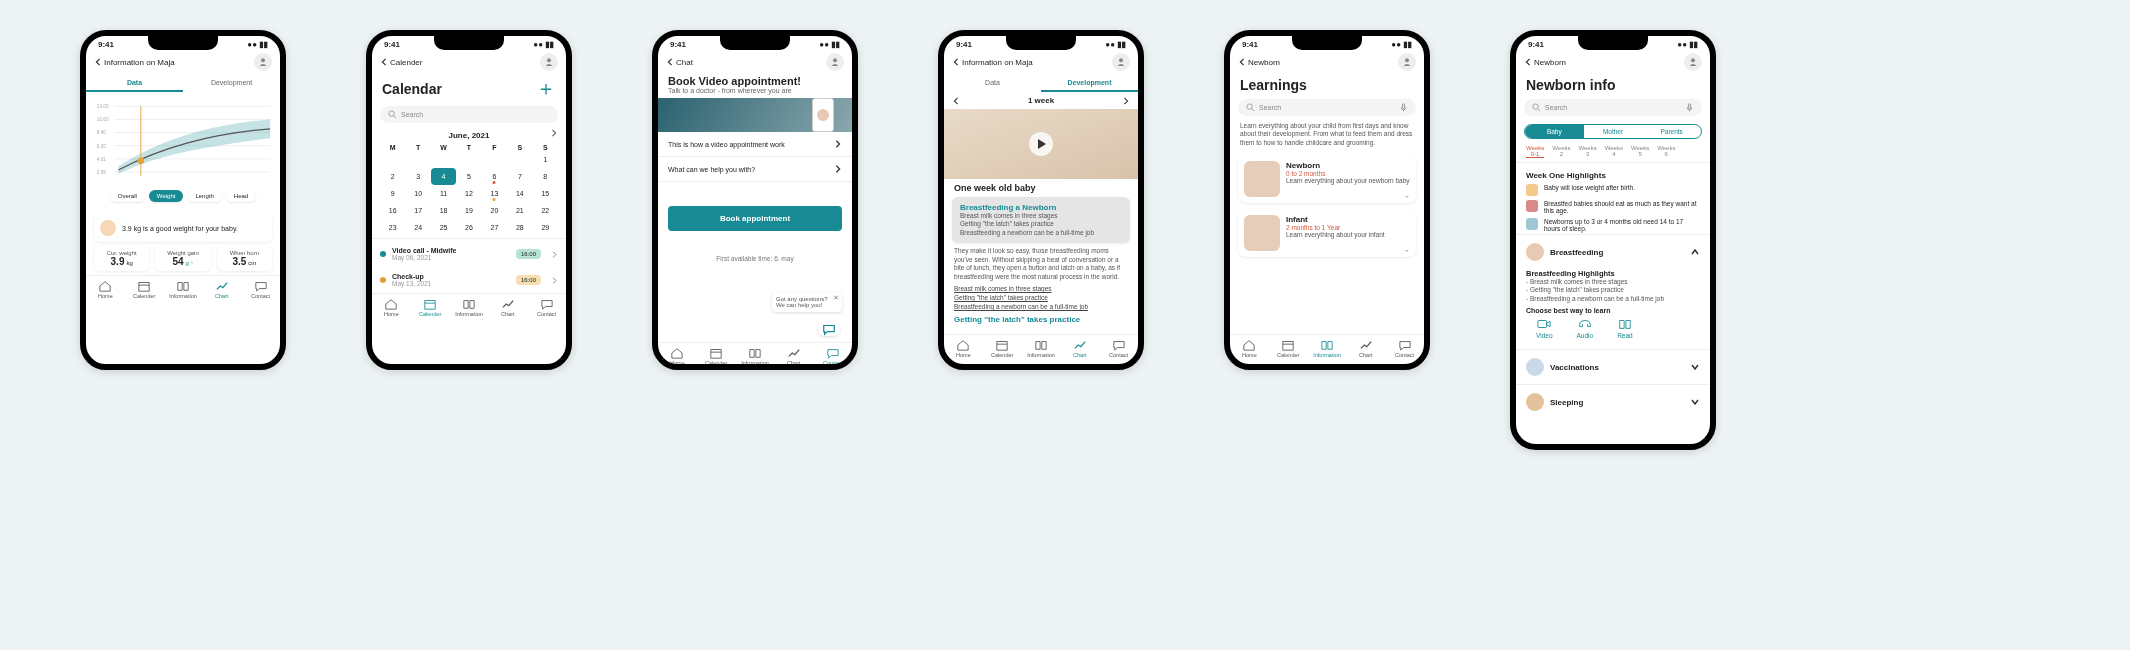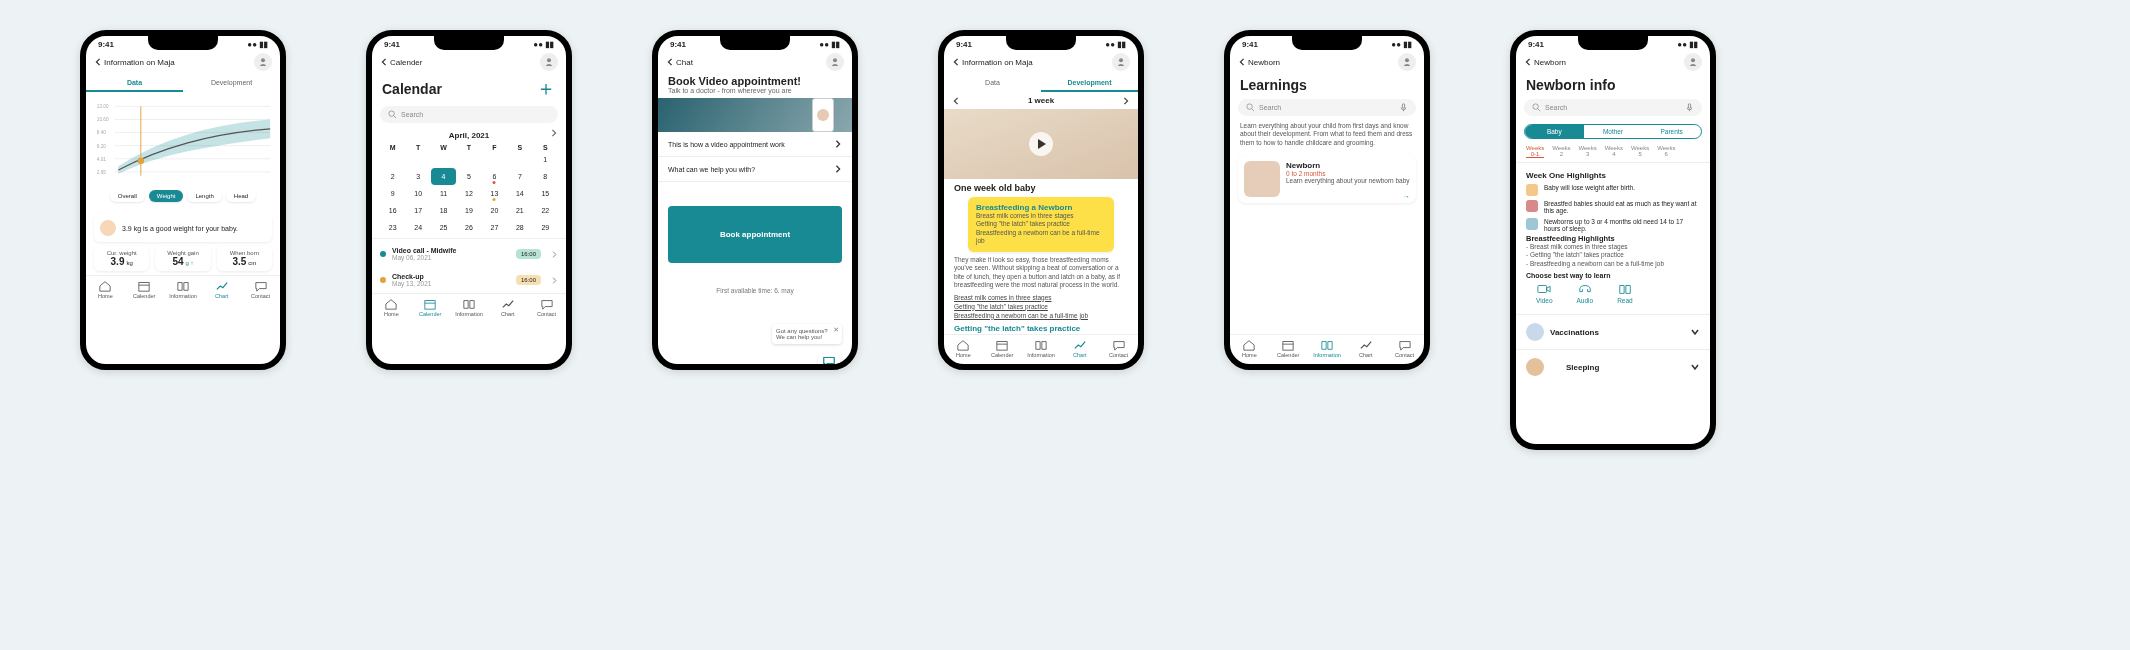--- a/index.html
+++ b/index.html
@@ -91,32 +91,32 @@
   .days .dot-r::after { content:''; position:absolute; bottom:1px; left:50%; transform:translateX(-50%); width:3px;height:3px;border-radius:50%;background:#d4583b;}
   .days .dot-o::after { content:''; position:absolute; bottom:1px; left:50%; transform:translateX(-50%); width:3px;height:3px;border-radius:50%;background:#e2a13b;}
   .event-row { display:flex; align-items:center; gap:6px; padding:6px 8px; font-size:7px;}
   .event-dot { width:6px;height:6px;border-radius:50%; }
   .event-row .time-pill { font-size:6px; padding:2px 5px; border-radius:4px; margin-left:auto;}
   .chevR { color:#888; }
 
   
   .sub { font-size:7px; color:#666; padding:0 10px 4px 10px; }
   .list-row { display:flex; justify-content:space-between; align-items:center; padding:8px 10px; border-bottom:1px solid #eee; font-size:7px;}
-  .cta-btn { background:#188a94; color:#fff; text-align:center; border-radius:4px; padding:24px 0; margin:24px 10px; font-size:8px; font-weight:600;}
+  .cta-btn { background:#188a94; color:#fff; text-align:center; border-radius:4px; padding:8px 0; margin:24px 10px; font-size:8px; font-weight:600;}
   .small-center { text-align:center; font-size:6.5px; color:#777; }
   .tooltip { margin:30px 10px 6px auto; width:70px; background:#fff; box-shadow:0 1px 3px rgba(0,0,0,.15); border-radius:4px; padding:4px; font-size:6px; color:#555; position:relative;}
   .tooltip .x { position:absolute; top:2px; right:3px; font-size:7px; color:#888;}
   .fab { width:22px; height:22px; border-radius:6px; background:#fff; box-shadow:0 1px 3px rgba(0,0,0,.15); margin:4px 12px 6px auto; display:flex;align-items:center;justify-content:center;}
 
   
   .week-row { display:flex; align-items:center; justify-content:space-between; padding:4px 8px; font-size:8px; font-weight:600;}
   .heroimg { height:70px; background:linear-gradient(160deg,#e8dbc8,#d9c2ab); margin:0 0 4px 0; display:flex;align-items:center;justify-content:center;}
   .play { width:24px;height:24px;border-radius:50%;background:rgba(255,255,255,.8); display:flex;align-items:center;justify-content:center;}
   .play::after {content:'';border-left:8px solid #333;border-top:5px solid transparent;border-bottom:5px solid transparent;margin-left:2px;}
-  .card { background:#fde047; border-radius:6px; box-shadow:0 1px 3px rgba(0,0,0,.08); margin:4px 24px; padding:6px 8px;}
+  .card { background:#e5e5e5; border-radius:6px; box-shadow:0 1px 3px rgba(0,0,0,.08); margin:4px 8px; padding:6px 8px;}
   .card .ctitle { color:#188a94; font-weight:700; font-size:8px;}
   .link { text-decoration:underline; color:#444; font-size:6.5px; display:block; padding:1px 0;}
   .body-txt { font-size:6.5px; color:#555; line-height:1.3;}
 
   
   .lcard { display:flex; gap:6px; background:#fff; border-radius:8px; box-shadow:0 1px 3px rgba(0,0,0,.08); margin:6px 8px; padding:6px; position:relative;}
   .thumb { width:36px;height:36px;border-radius:6px; background:#e5cdb9;}
   .age { color:#d4583b; font-size:6.5px;}
   .arrow-link { position:absolute; bottom:4px; right:6px; color:#188a94; }
 
@@ -279,21 +279,21 @@
     <div class="add-icn">＋</div>
   </div>
   <div class="search">
     <svg width="9" height="9" viewBox="0 0 10 10">
         <circle cx="4" cy="4" r="3" fill="none" stroke="#999"></circle>
         <line x1="6.5" y1="6.5" x2="9" y2="9" stroke="#999"></line>
       </svg>
     <span>Search</span>
   </div>
   <div class="month">
-    <span>April, 2021</span>
+    <span>June, 2021</span>
     <span class="chev">
       <svg width="8" height="8" viewBox="0 0 10 10">
           <path d="M3 1 L7 5 L3 9" stroke="#666" fill="none" stroke-width="1.4"></path>
         </svg>
     </span>
   </div>
   <div class="dow" style="padding:0 8px;">
     <div>M</div>
       <div>T</div>
       <div>W</div>
@@ -623,20 +623,29 @@
   <div id="lcards">
       <div class="lcard">
         <div class="thumb"></div>
         <div style="flex:1">
           <div style="font-weight:700;font-size:8px">Newborn</div>
           <div class="age">0 to 2 months</div>
           <div class="body-txt">Learn everything about your newborn baby</div>
         </div>
         <span class="arrow-link">→</span>
       </div>
+      <div class="lcard">
+        <div class="thumb"></div>
+        <div style="flex:1">
+          <div style="font-weight:700;font-size:8px">Infant</div>
+          <div class="age">2 months to 1 Year</div>
+          <div class="body-txt">Learn everything about your infant</div>
+        </div>
+        <span class="arrow-link">→</span>
+      </div>
     </div>
   <div class="nav" style="margin-top:auto;">
     <div>
         <svg viewBox="0 0 16 14">
           <path d="M2 7 L8 2 L14 7 V13 H2Z" fill="none" stroke="currentColor"></path>
         </svg>
         <span>Home</span>
       </div>
     <div>
         <svg viewBox="0 0 16 14">
@@ -739,20 +748,31 @@
     </div>
   <div class="hi-row">
       <div class="ico" style="background:#d88a8a"></div>
       <span>Breastfed babies should eat as much as they want at this age.</span>
     </div>
   <div class="hi-row">
       <div class="ico" style="background:#9ec7d6"></div>
       <span>Newborns up to 3 or 4 months old need 14 to 17 hours of sleep.</span>
     </div>
 
+  <div class="acc-row">
+    <div style="display:flex;align-items:center;gap:6px;">
+      <div style="width:18px;height:18px;border-radius:50%;background:#e8c9b3;"></div>
+      <span class="t">Breastfeeding</span>
+    </div>
+    <span>
+        <svg width="10" height="10" viewBox="0 0 10 10">
+          <path d="M2 7 L5 3 L8 7" stroke="#333" fill="none" stroke-width="1.5"></path>
+        </svg>
+      </span>
+  </div>
   <div class="acc-body">
     <div style="font-weight:700;font-size:7.5px;">Breastfeeding Highlights</div>
     <div class="body-txt">- Breast milk comes in three stages</div>
     <div class="body-txt">- Getting "the latch" takes practice</div>
     <div class="body-txt">- Breastfeeding a newborn can be a full-time job</div>
     <div style="font-weight:700;font-size:7px;margin-top:4px;">Choose best way to learn</div>
     <div class="learn-opts">
       <div>
           <svg width="14" height="12" viewBox="0 0 16 12">
             <rect x="1" y="2" width="10" height="8" rx="1" fill="none" stroke="#188a94"></rect>
@@ -780,21 +800,21 @@
         <div style="width:18px;height:18px;border-radius:50%;background:#c9d9ea;"></div>
         <span class="t">Vaccinations</span>
       </div>
     <span>
         <svg width="10" height="10" viewBox="0 0 10 10">
           <path d="M2 3 L5 7 L8 3" stroke="#333" fill="none" stroke-width="1.5"></path>
         </svg>
       </span>
   </div>
   <div class="acc-row">
-    <div style="display:flex;align-items:center;gap:22px;">
+    <div style="display:flex;align-items:center;gap:6px;">
         <div style="width:18px;height:18px;border-radius:50%;background:#e4c19a;"></div>
         <span class="t">Sleeping</span>
       </div>
     <span>
         <svg width="10" height="10" viewBox="0 0 10 10">
           <path d="M2 3 L5 7 L8 3" stroke="#333" fill="none" stroke-width="1.5"></path>
         </svg>
       </span>
   </div>
 </div>

